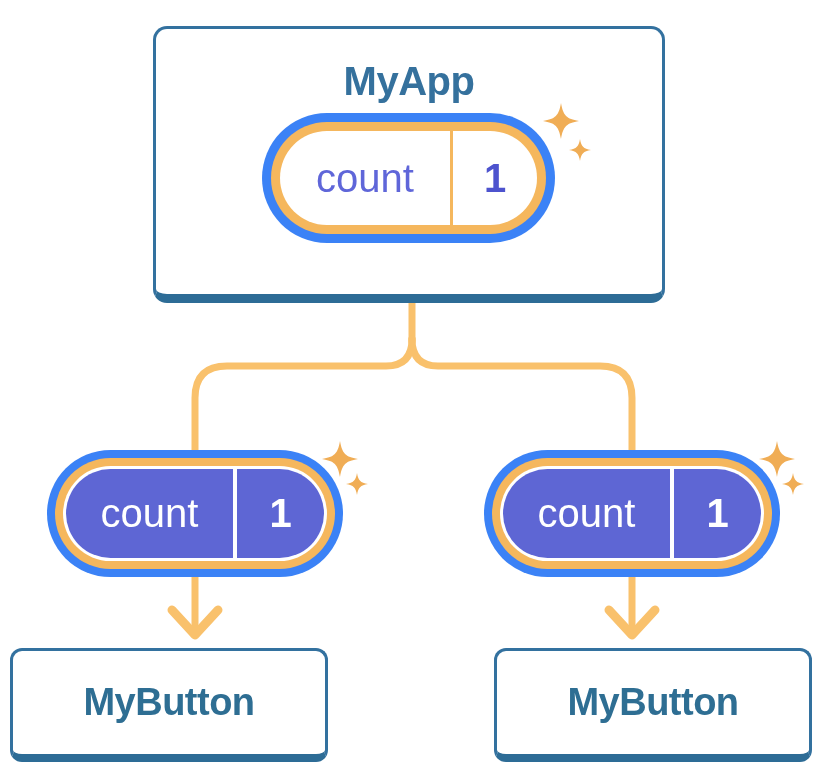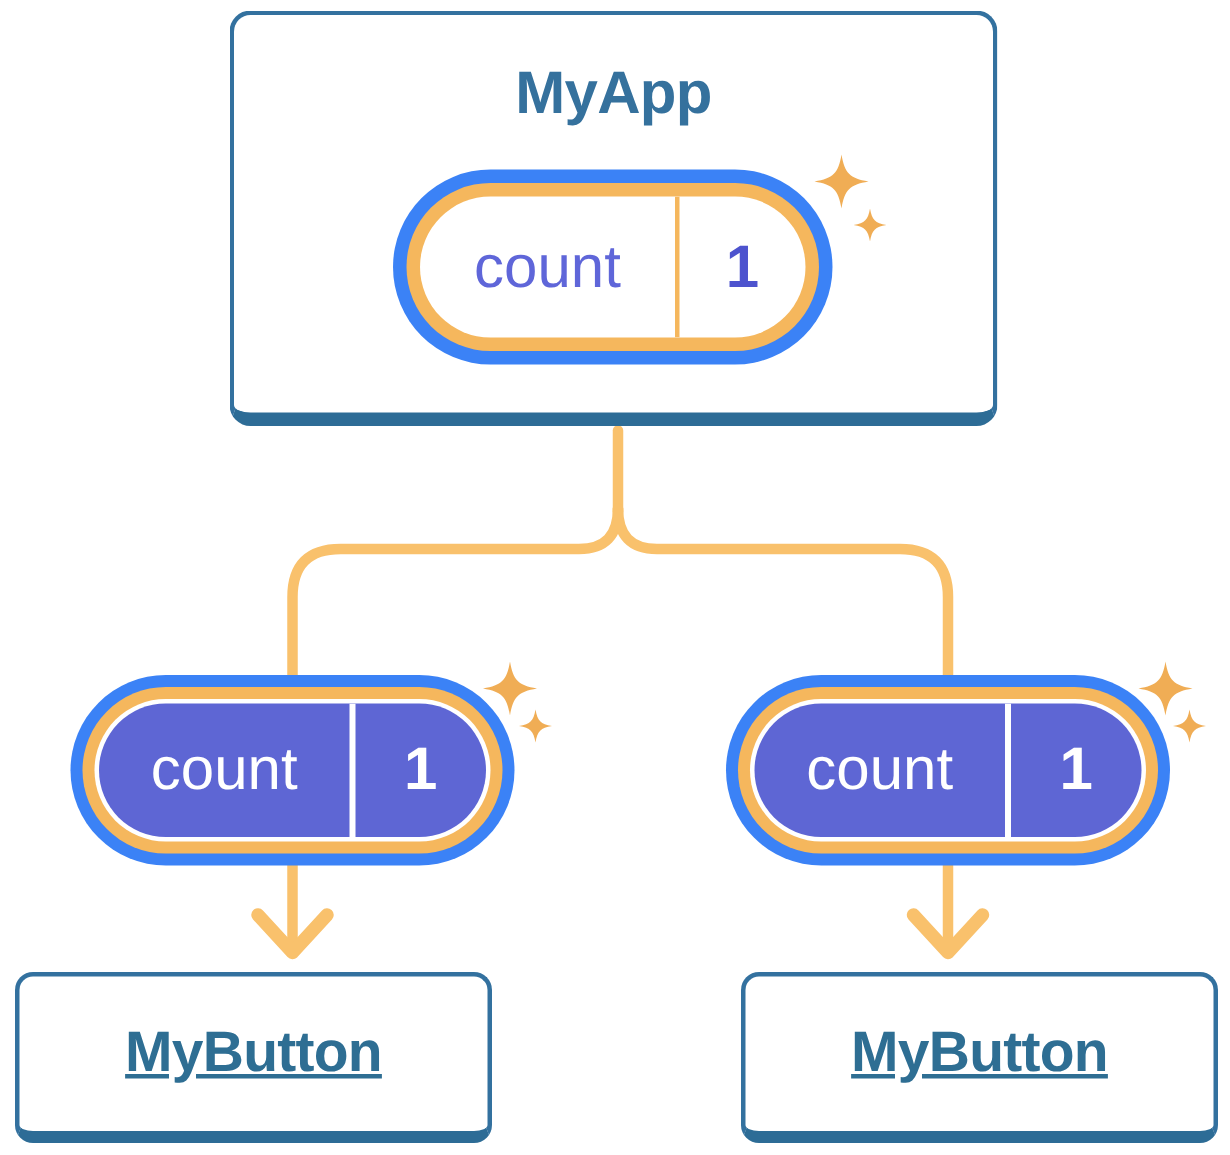--- a/index.html
+++ b/index.html
@@ -10,33 +10,33 @@
   svg.layer { position:absolute; left:0; top:0; width:820px; height:770px; }
   .layer.connectors { z-index:1; }
   .layer.sparkles  { z-index:6; pointer-events:none; }
 
   
   .comp-box {
     position:absolute; background:#ffffff; box-sizing:border-box;
     border:3px solid #33719F; border-bottom:9px solid #2D6C96;
     border-radius:14px; z-index:2;
   }
-  .app-box { left:153px; top:7px; width:512px; height:277px; }
+  .app-box { left:153px; top:26px; width:512px; height:277px; }
   .app-title {
     position:absolute; left:0; right:0; top:28px; text-align:center;
     font-size:40px; font-weight:600; color:#35719D; letter-spacing:-0.5px;
     line-height:1.2;
   }
   .button-box {
     width:318px; height:114px; border-radius:12px; border-bottom-width:8px;
     display:flex; align-items:center; justify-content:center; z-index:2;
   }
   .button-box.left  { left:10px;  top:648px; position:absolute; }
   .button-box.right { left:494px; top:648px; position:absolute; }
-  .button-title { font-size:38px; font-weight:600; color:#2E6E93; letter-spacing:-0.5px;text-decoration:underline; }
+  .button-title { font-size:38px; font-weight:600; color:#2E6E93; letter-spacing:-0.5px; }
 
   
   .pill { position:absolute; border-radius:999px; background:#3b82f6; box-sizing:border-box; z-index:3; }
   .pill-mid  { width:100%; height:100%; border-radius:999px; background:#F5B75D; box-sizing:border-box; }
   .pill-white{ width:100%; height:100%; border-radius:999px; background:#ffffff; box-sizing:border-box; }
   .pill-core { width:100%; height:100%; border-radius:999px; display:flex; align-items:stretch; overflow:hidden; }
 
   .pill.light { left:262px; top:113px; width:293px; height:130px; padding:9px; }
   .pill.light .pill-mid { padding:9px; }
   .pill.light .pill-core { background:#ffffff; }

